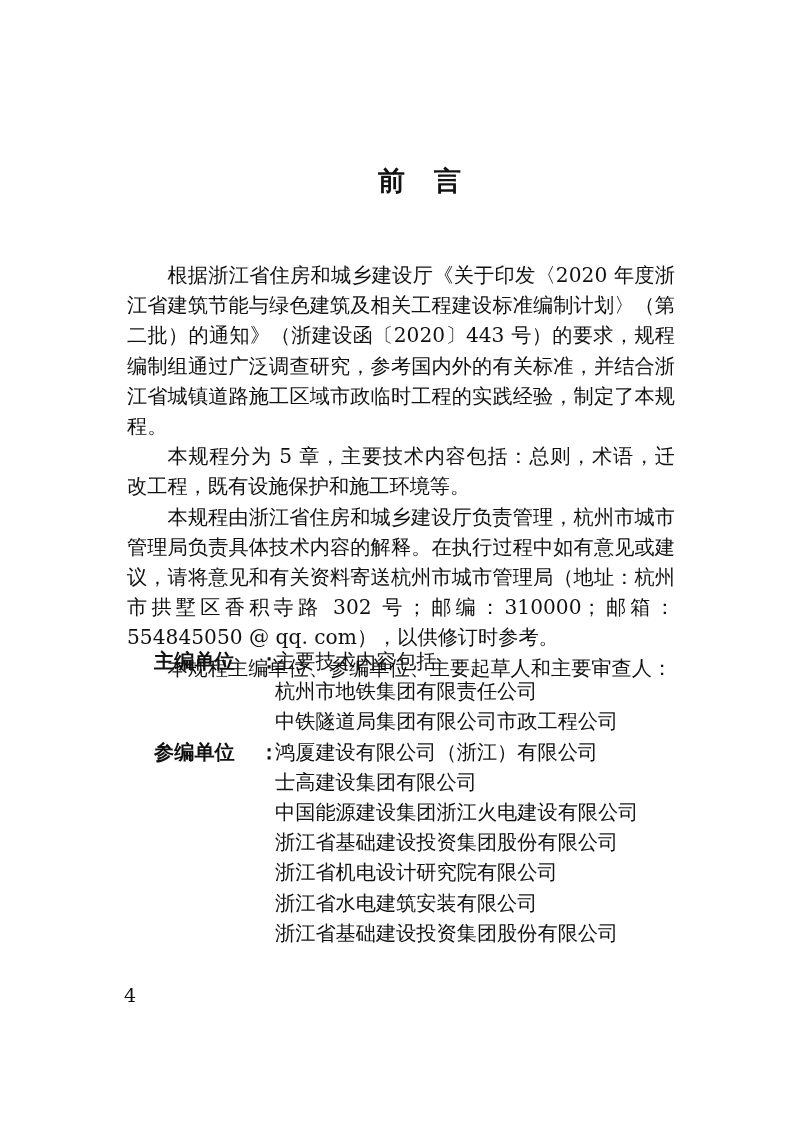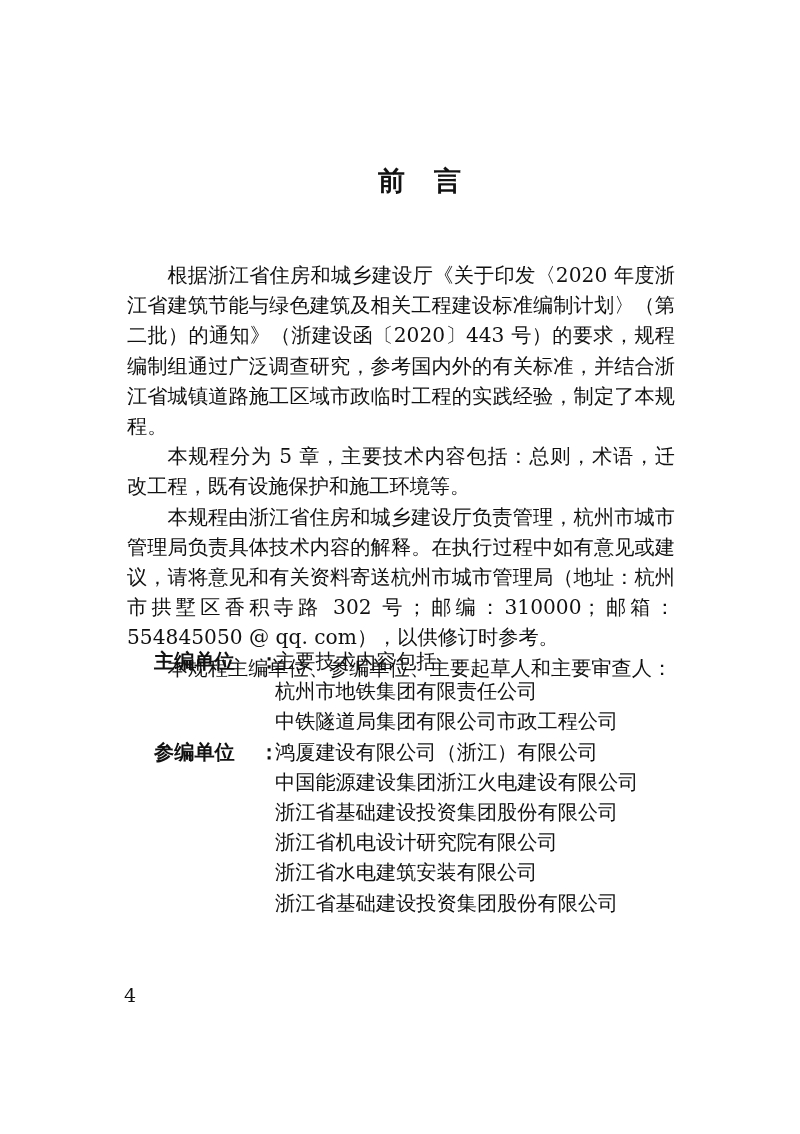--- a/index.html
+++ b/index.html
@@ -145,20 +145,27 @@
           <span class="lbl-chars">参编单位</span>
           <span class="lbl-colon">：</span>
         </span>
         <span class="org-name">鸿厦建设有限公司（浙江）有限公司</span>
       </div>
       <div class="org-row continuation">
         <span class="org-label">
           <span class="lbl-chars">参编单位</span>
             <span class="lbl-colon">：</span>
         </span>
+        <span class="org-name">士高建设集团有限公司</span>
+      </div>
+      <div class="org-row continuation">
+        <span class="org-label">
+          <span class="lbl-chars">参编单位</span>
+            <span class="lbl-colon">：</span>
+        </span>
         <span class="org-name">中国能源建设集团浙江火电建设有限公司</span>
       </div>
       <div class="org-row continuation">
         <span class="org-label">
           <span class="lbl-chars">参编单位</span>
             <span class="lbl-colon">：</span>
         </span>
         <span class="org-name">浙江省基础建设投资集团股份有限公司</span>
       </div>
       <div class="org-row continuation">

